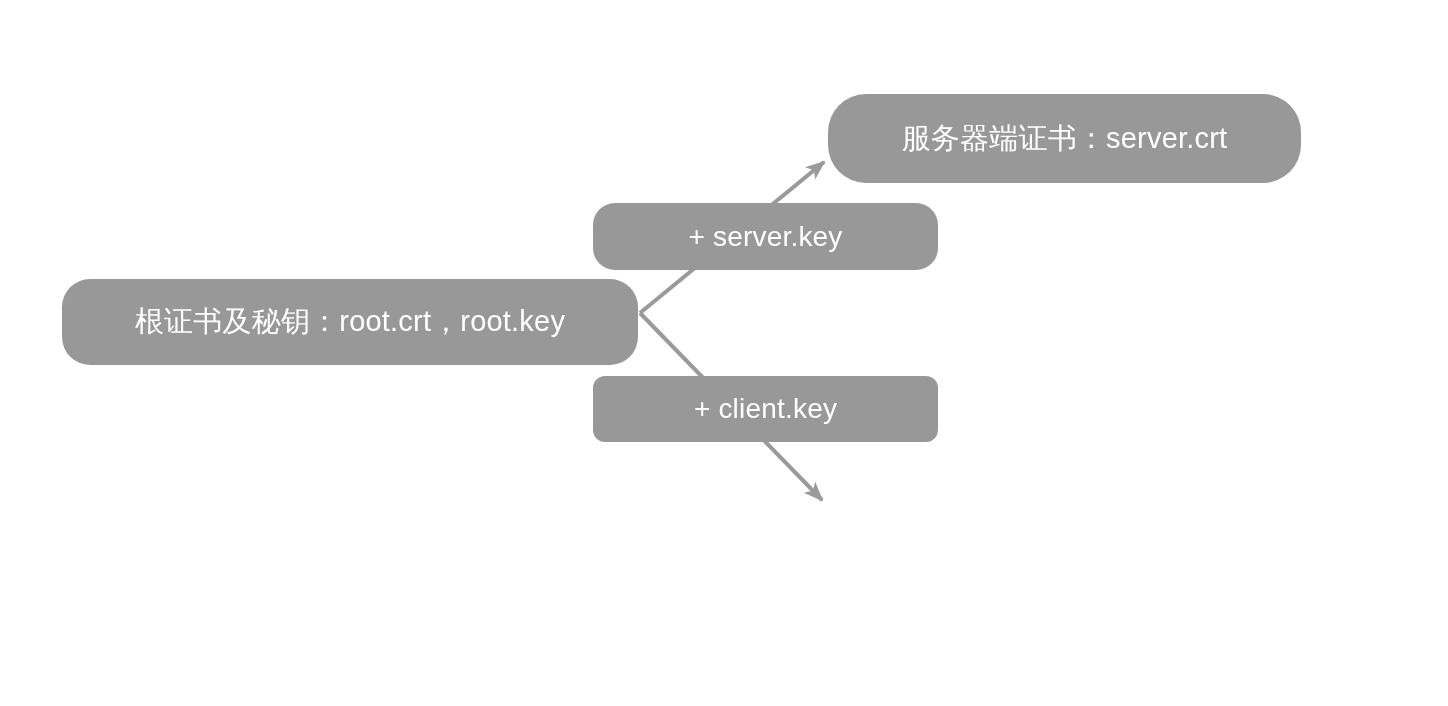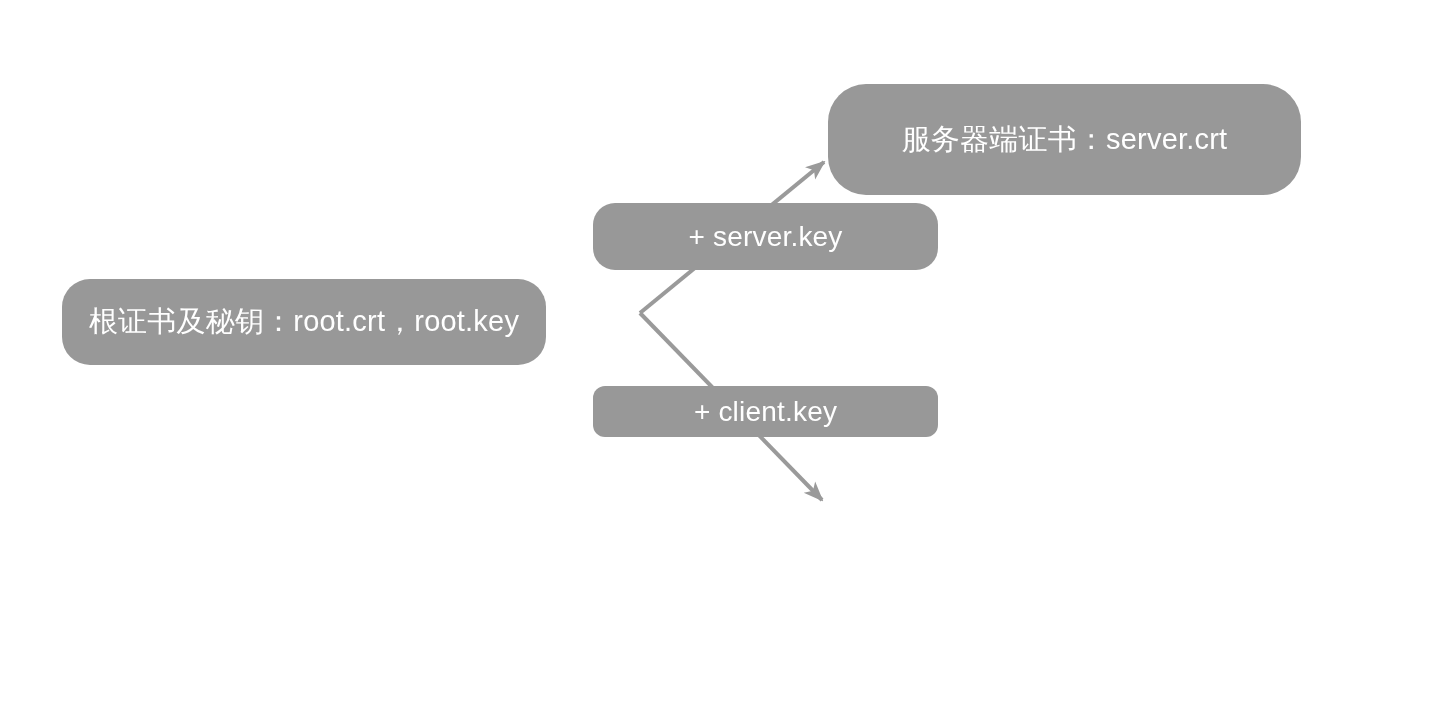--- a/index.html
+++ b/index.html
@@ -37,24 +37,24 @@
     color: var(--node-text);
     display: flex;
     align-items: center;
     justify-content: center;
     text-align: center;
     font-size: 29px;
     font-weight: 500;
     letter-spacing: 0.2px;
     white-space: nowrap;
   }
-  .node-root      { left: 62px;  top: 279px; width: 484px; height: 86px; border-radius: 28px; }
+  .node-root      { left: 62px;  top: 279px; width: 576px; height: 86px; border-radius: 28px; }
   .node-skey      { left: 593px; top: 203px; width: 345px; height: 67px; border-radius: 22px; font-size: 28px; }
-  .node-ckey      { left: 593px; top: 386px; width: 345px; height: 51px; border-radius: 12px; font-size: 28px; }
-  .node-scrt      { left: 828px; top: 84px;  width: 473px; height: 111px; border-radius: 38px; }
+  .node-ckey      { left: 593px; top: 376px; width: 345px; height: 66px; border-radius: 12px; font-size: 28px; }
+  .node-scrt      { left: 828px; top: 94px;  width: 473px; height: 89px; border-radius: 38px; }
   .node-ccrt      { left: 826px; top: 497px; width: 473px; height: 88px; border-radius: 38px; }
 </style>
 </head>
 <body>
 
 <div class="canvas">
 
   <svg class="arrows" viewBox="0 0 1448 706" xmlns="http://www.w3.org/2000/svg">
     <defs>
       <marker id="arrowhead" viewBox="0 0 10 10" refX="9" refY="5" markerWidth="5" markerHeight="5" orient="auto-start-reverse" markerUnits="strokeWidth">

